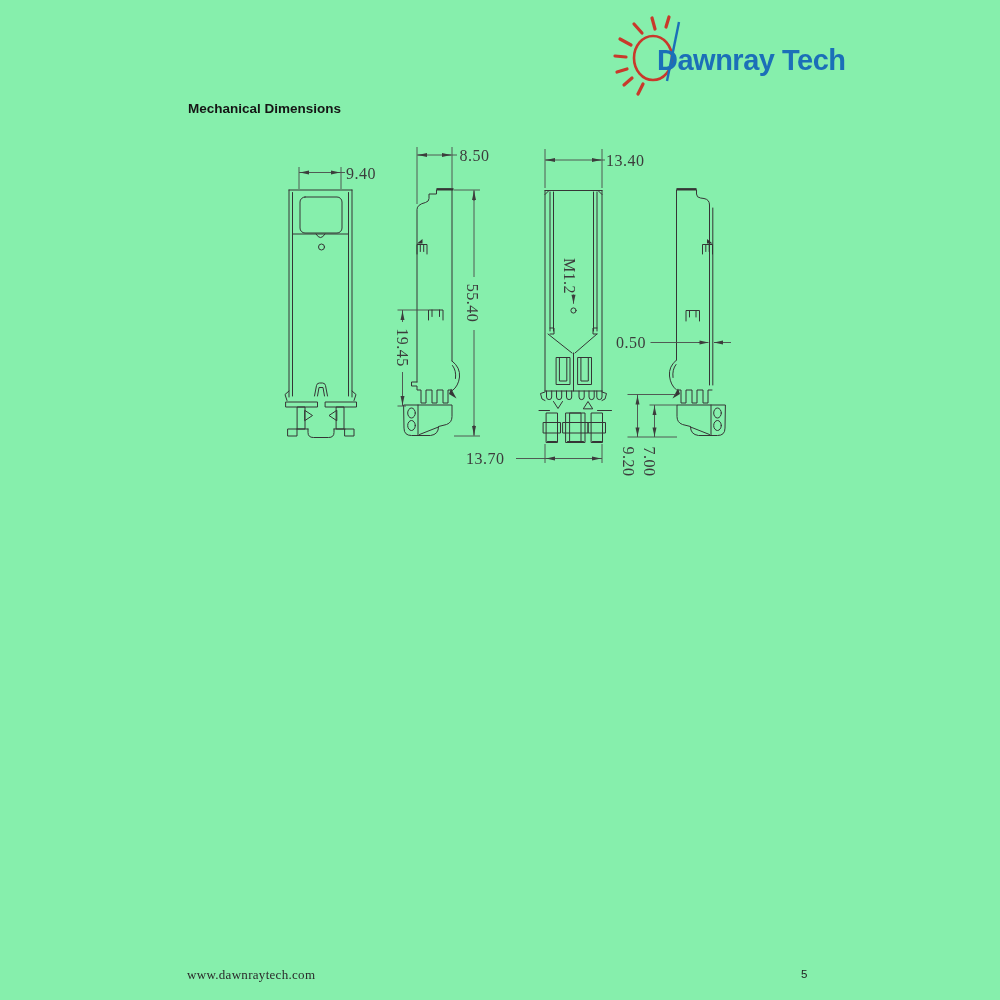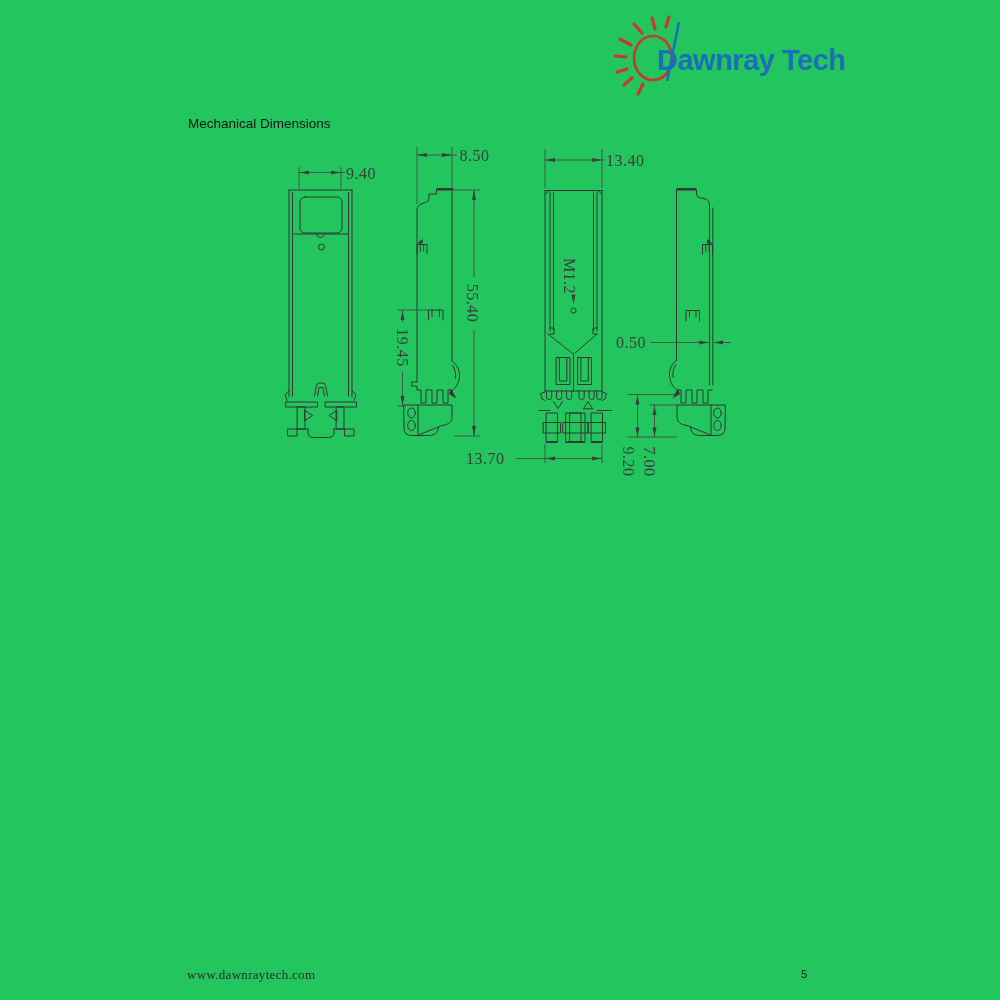--- a/index.html
+++ b/index.html
@@ -1,18 +1,18 @@
 <!DOCTYPE html>
 <html><head>
 <meta charset="utf-8">
 <style>
   html,body{margin:0;padding:0;background:#fff;}
-  .page{position:relative;width:1000px;height:1000px;background:#22c55e;overflow:hidden;
+  .page{position:relative;width:1000px;height:1000px;background:#86efac;overflow:hidden;
         font-family:"Liberation Sans",sans-serif;}
-  .heading{position:absolute;left:188px;top:116px;font-size:13.5px;font-weight:normal;color:#151515;}
+  .heading{position:absolute;left:188px;top:101px;font-size:13.5px;font-weight:bold;color:#151515;}
   .footer-url{position:absolute;left:187px;top:967px;font-size:13px;color:#2b2b2b;letter-spacing:.3px;font-family:Liberation Serif, serif;}
   .page-num{position:absolute;left:801px;top:968px;font-size:11.5px;color:#222;}
   .logo{position:absolute;left:612px;top:12px;width:260px;height:85px;}
   svg{display:block;}
   .drawing{position:absolute;left:0;top:0;}
   .geo{stroke:#353535;stroke-width:1;fill:none;stroke-linejoin:round;stroke-linecap:round;}
   .geo2{stroke:#353535;stroke-width:2.4;fill:none;stroke-linecap:butt;}
   .dimln{stroke:#4a4a4a;stroke-width:0.9;fill:none;}
   .dimtx{font-family:"Liberation Serif",serif;font-size:16px;fill:#3c3c3c;letter-spacing:.5px;}
   .fillg{fill:#353535;stroke:none;}

